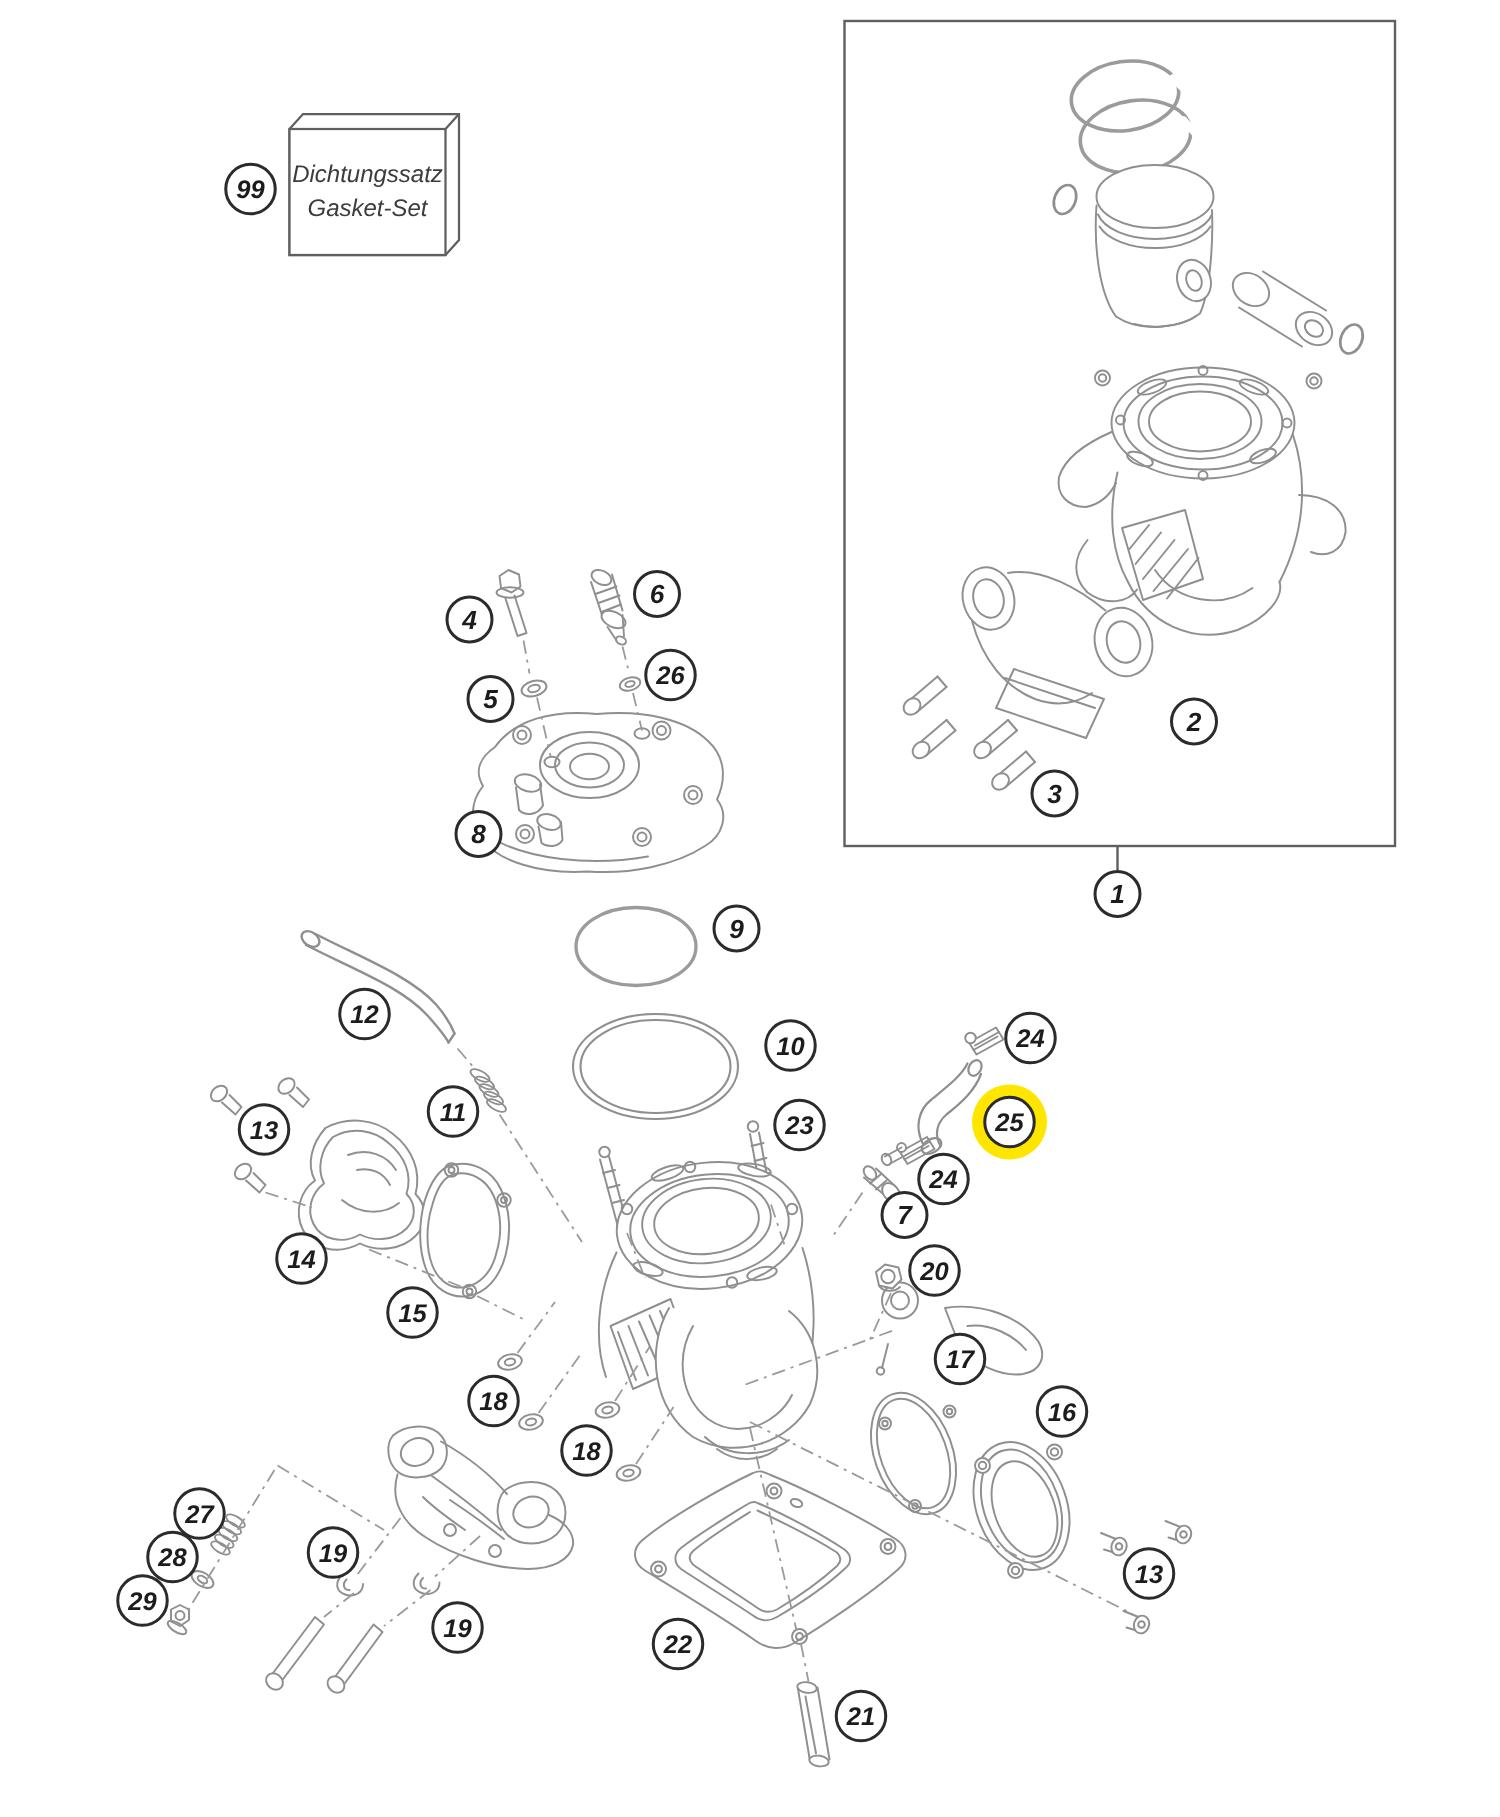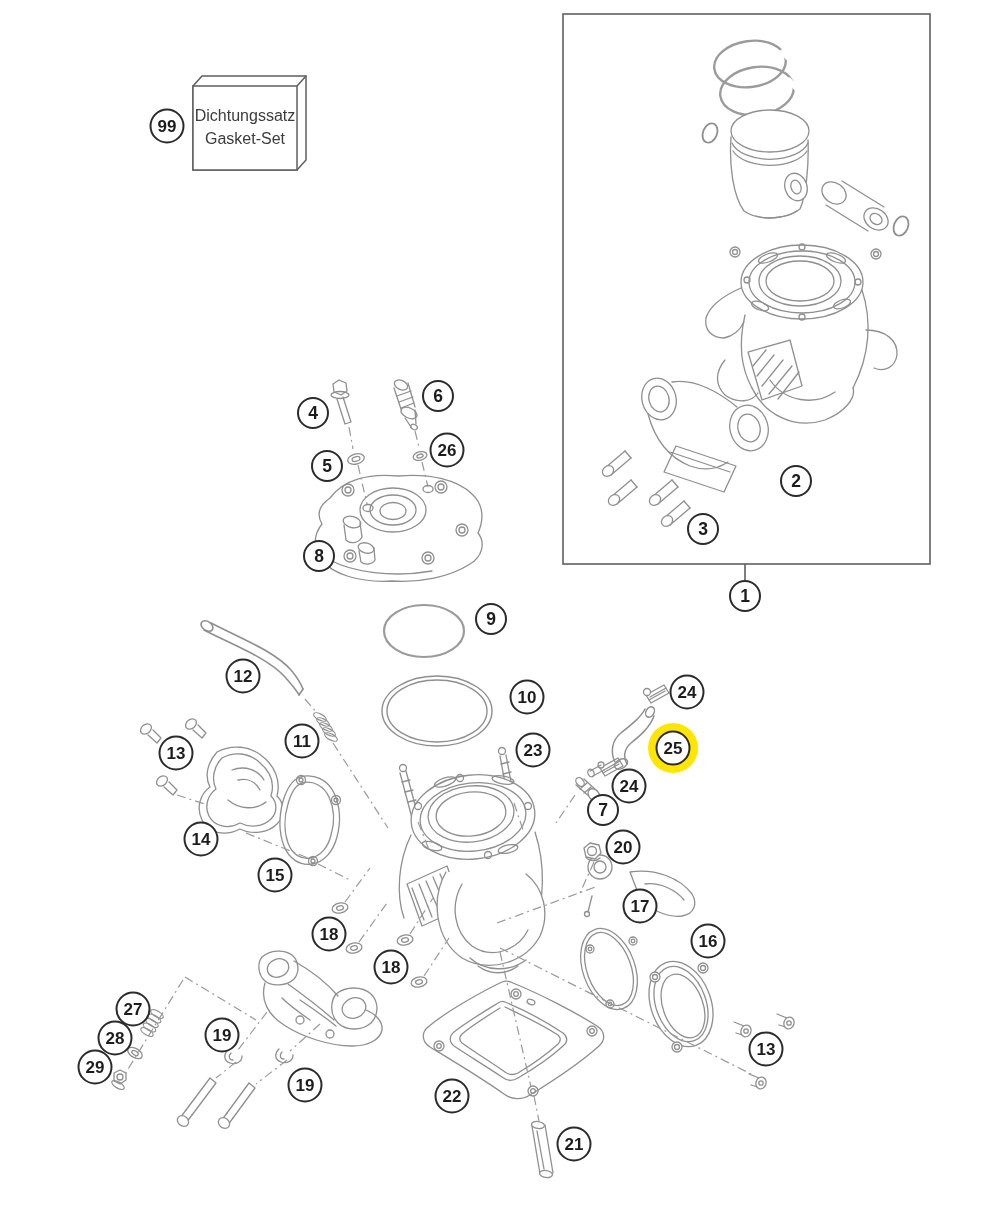--- a/index.html
+++ b/index.html
@@ -1,17 +1,17 @@
 <!DOCTYPE html>
 <html><head>
 <meta charset="utf-8">
 <style>
   html,body{margin:0;padding:0;background:#ffffff;}
   #stage{position:relative;width:1000px;height:1211px;background:#fff;overflow:hidden;
-         font-family:"Liberation Sans", sans-serif;}
+         font-family:"Liberation Sans", sans-serif;font-style:italic;}
   svg{display:block;}
   .boxlabel{font-family:"Liberation Sans", sans-serif;font-size:16px;fill:#3c3c3c;}
   .callout-num{font-family:"Liberation Sans", sans-serif;font-weight:600;fill:#1c1c1c;}
 </style>
 </head>
 <body>
 
 <div id="stage">
 <svg id="diagram" width="1000" height="1211" viewBox="0 0 1000 1211">
 

